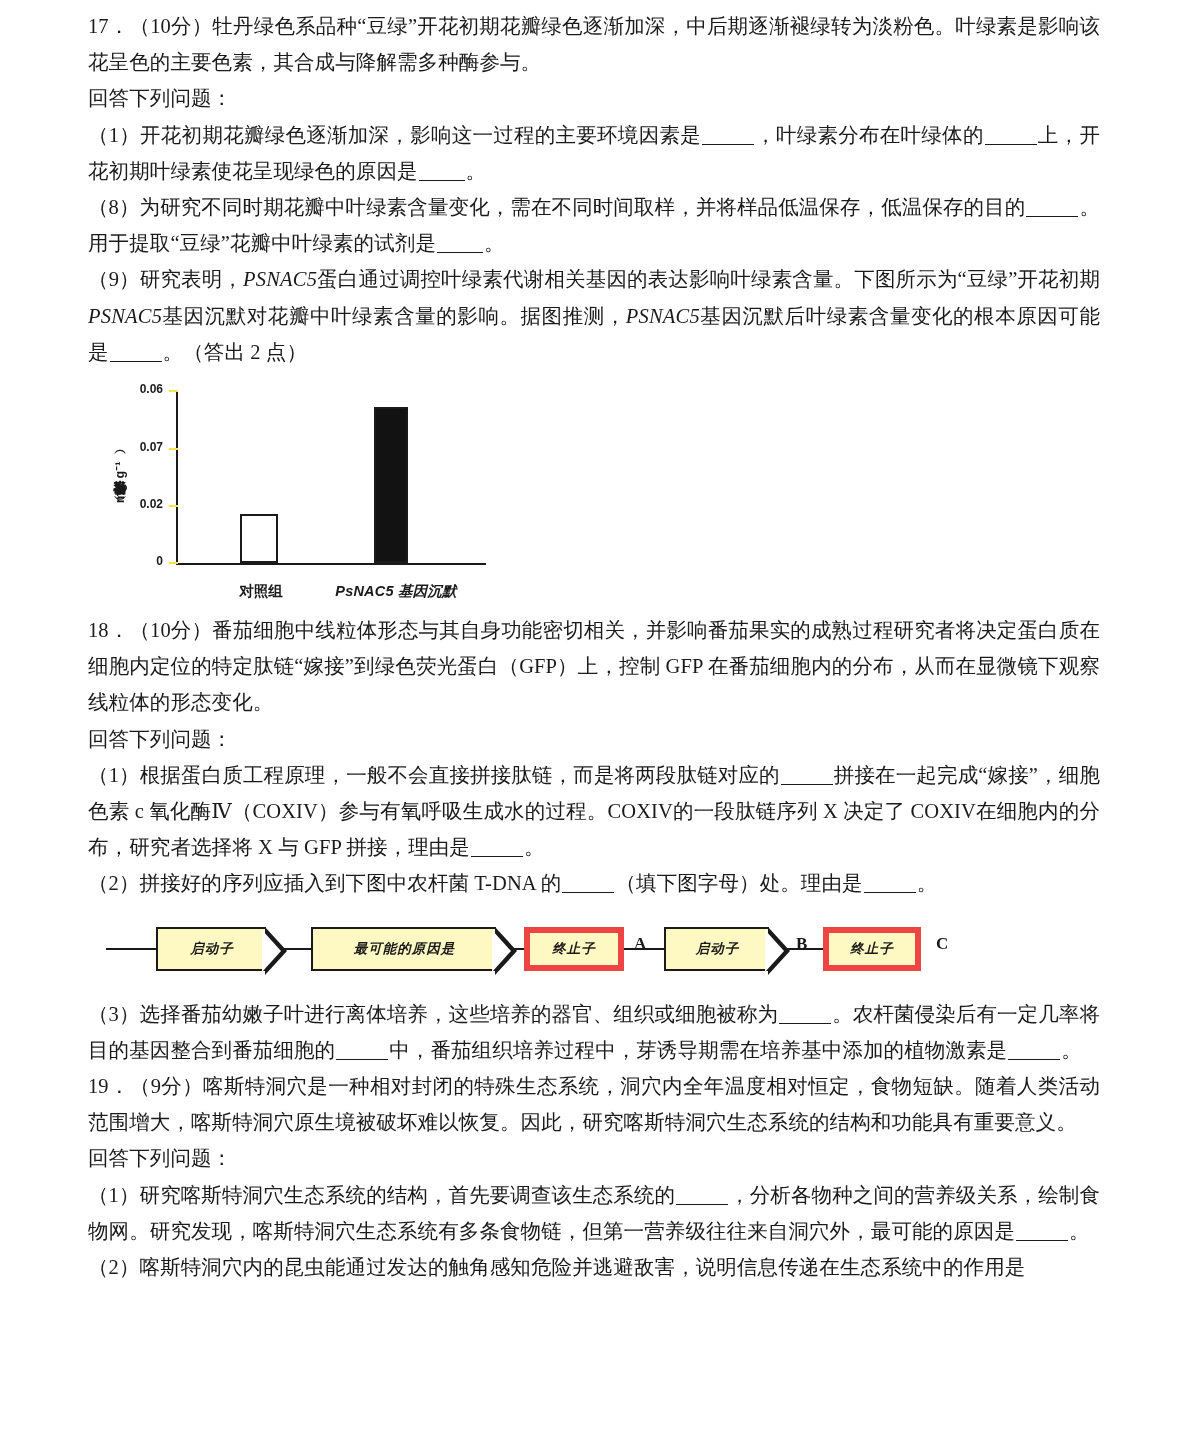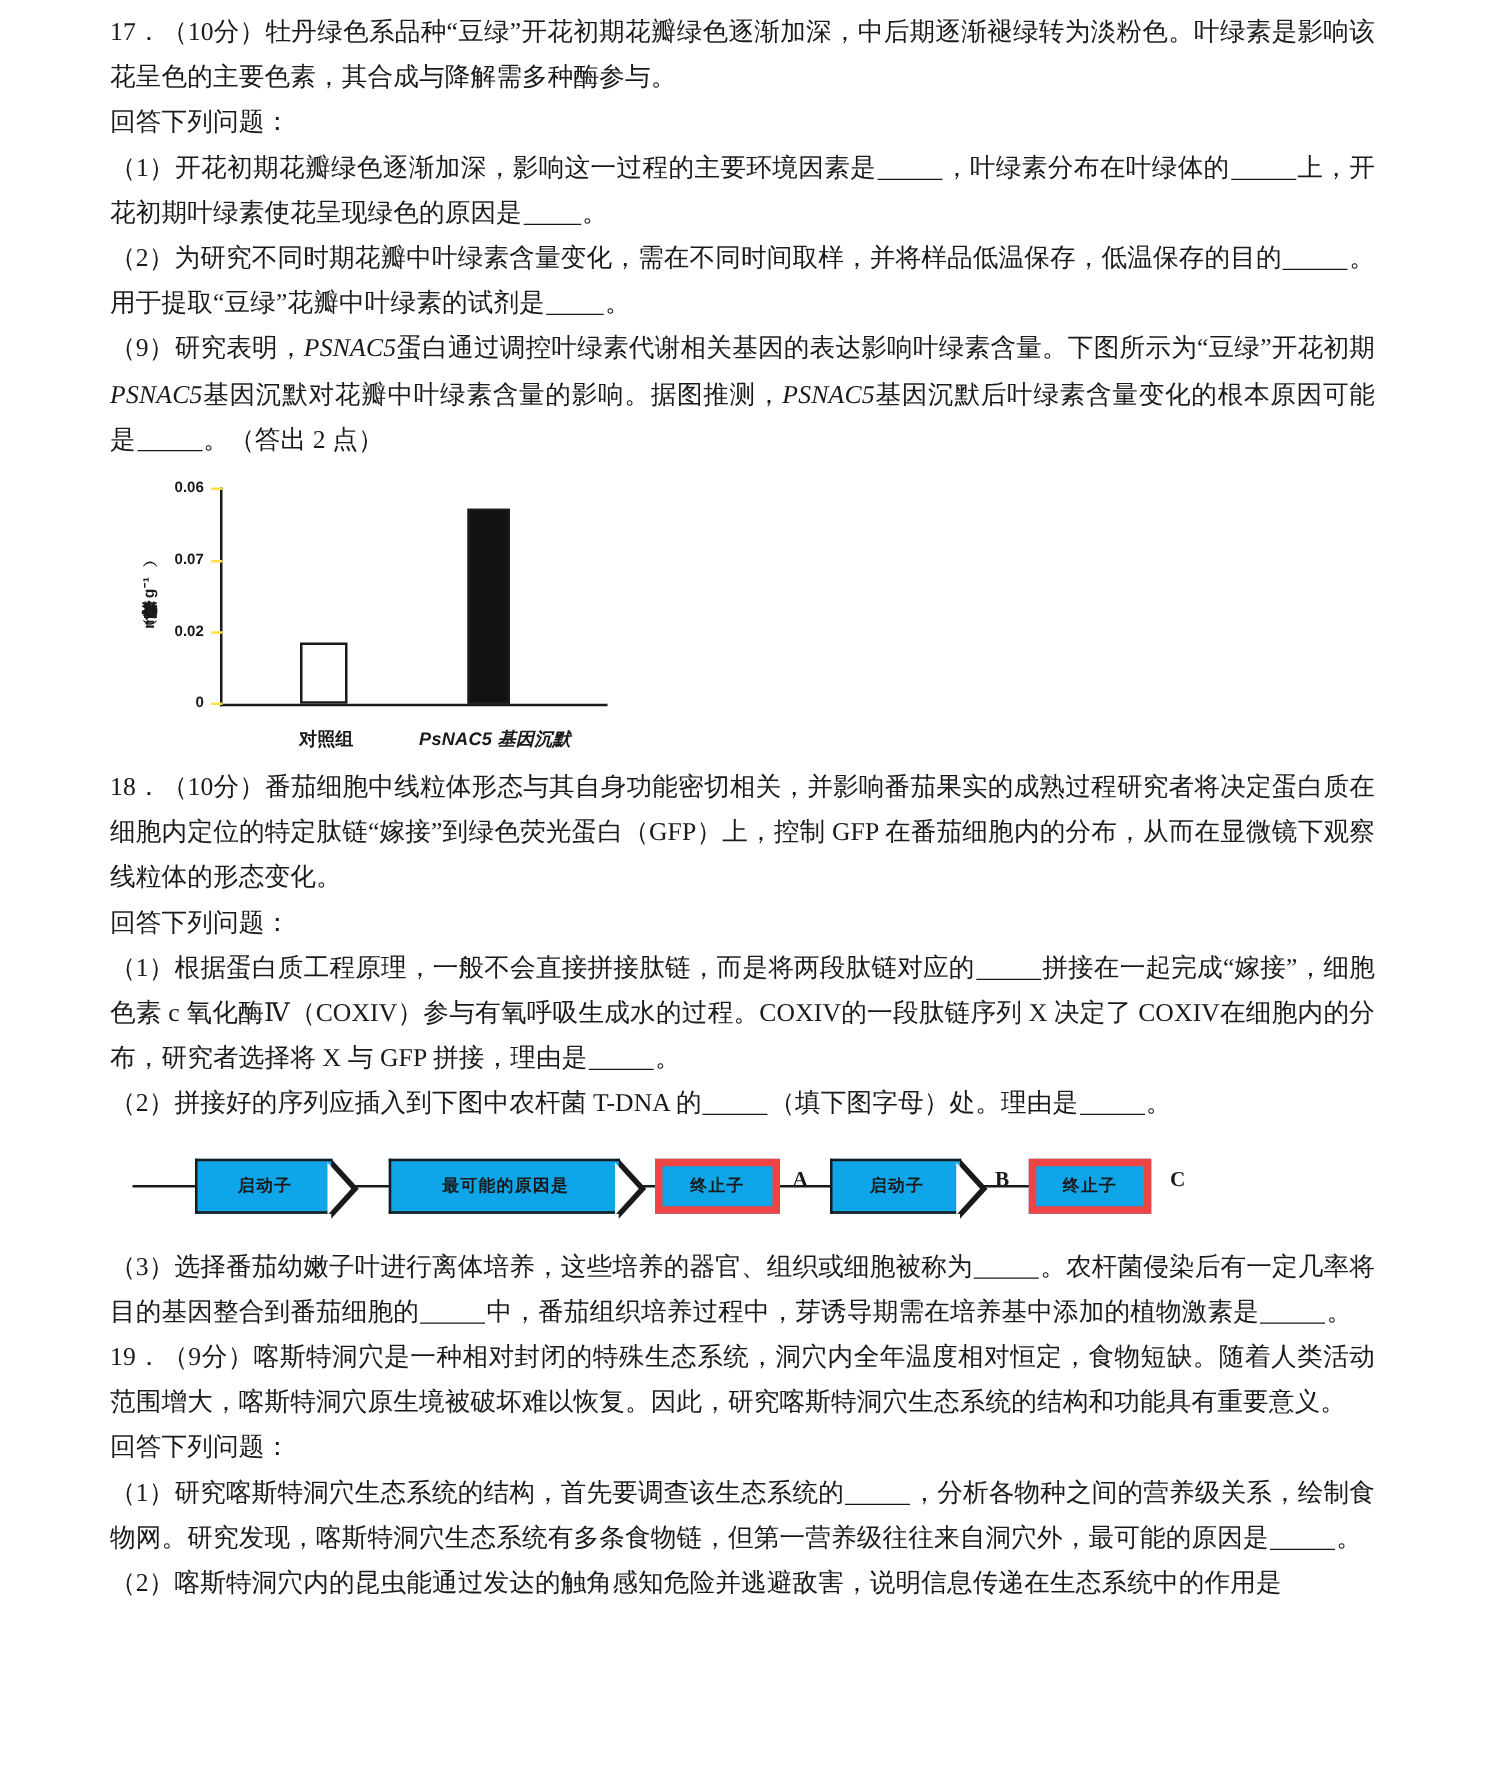--- a/index.html
+++ b/index.html
@@ -155,23 +155,24 @@
     background: #1a1a1a;
   }
   .seg {
     position: absolute;
     top: 13px;
     height: 44px;
     box-sizing: border-box;
     display: flex;
     align-items: center;
     justify-content: center;
-    background: #0ea5e9;
+    background: #fef9c3;
     font-size: 13.5px;
     font-weight: bold;
+    font-style: italic;
     letter-spacing: 1px;
     white-space: nowrap;
     font-family: "Liberation Sans", sans-serif;
   }
   .seg.box {
     border: 6px solid #ef4444;
   }
   .seg.arrow {
     border: 2px solid #1a1a1a;
     border-right: none;
@@ -219,21 +220,21 @@
 <div class="page">
 
   <p class="para">17．（10分）牡丹绿色系品种“豆绿”开花初期花瓣绿色逐渐加深，中后期逐渐褪绿转为淡粉色。叶绿素是影响该花呈色的主要色素，其合成与降解需多种酶参与。</p>
   <p class="para">回答下列问题：</p>
 
   <p class="para">
     <span>（1）开花初期花瓣绿色逐渐加深，影响这一过程的主要环境因素是</span><span class="blank"></span><span>，叶绿素分布在叶绿体的</span><span class="blank"></span><span>上，开花初期叶绿素使花呈现绿色的原因是</span><span class="blank narrow"></span><span>。</span>
   </p>
 
   <p class="para">
-    <span>（2）为研究不同时期花瓣中叶绿素含量变化，需在不同时间取样，并将样品低温保存，低温保存的目的</span><span class="blank"></span><span>。用于提取“豆绿”花瓣中叶绿素的试剂是</span><span class="blank narrow"></span><span>。</span>
+    <span>（8）为研究不同时期花瓣中叶绿素含量变化，需在不同时间取样，并将样品低温保存，低温保存的目的</span><span class="blank"></span><span>。用于提取“豆绿”花瓣中叶绿素的试剂是</span><span class="blank narrow"></span><span>。</span>
   </p>
 
   <p class="para">
     <span>（9）研究表明，</span><span class="it">PSNAC5</span><span>蛋白通过调控叶绿素代谢相关基因的表达影响叶绿素含量。下图所示为“豆绿”开花初期</span><span class="it">PSNAC5</span><span>基因沉默对花瓣中叶绿素含量的影响。据图推测，</span><span class="it">PSNAC5</span><span>基因沉默后叶绿素含量变化的根本原因可能是</span><span class="blank"></span><span>。（答出 2 点）</span>
   </p>
 
   <div class="figure-chart">
     <div class="chart-wrap">
       <div class="y-axis-title">叶绿素含量（mg·g⁻¹）</div>
       <div class="plot">

